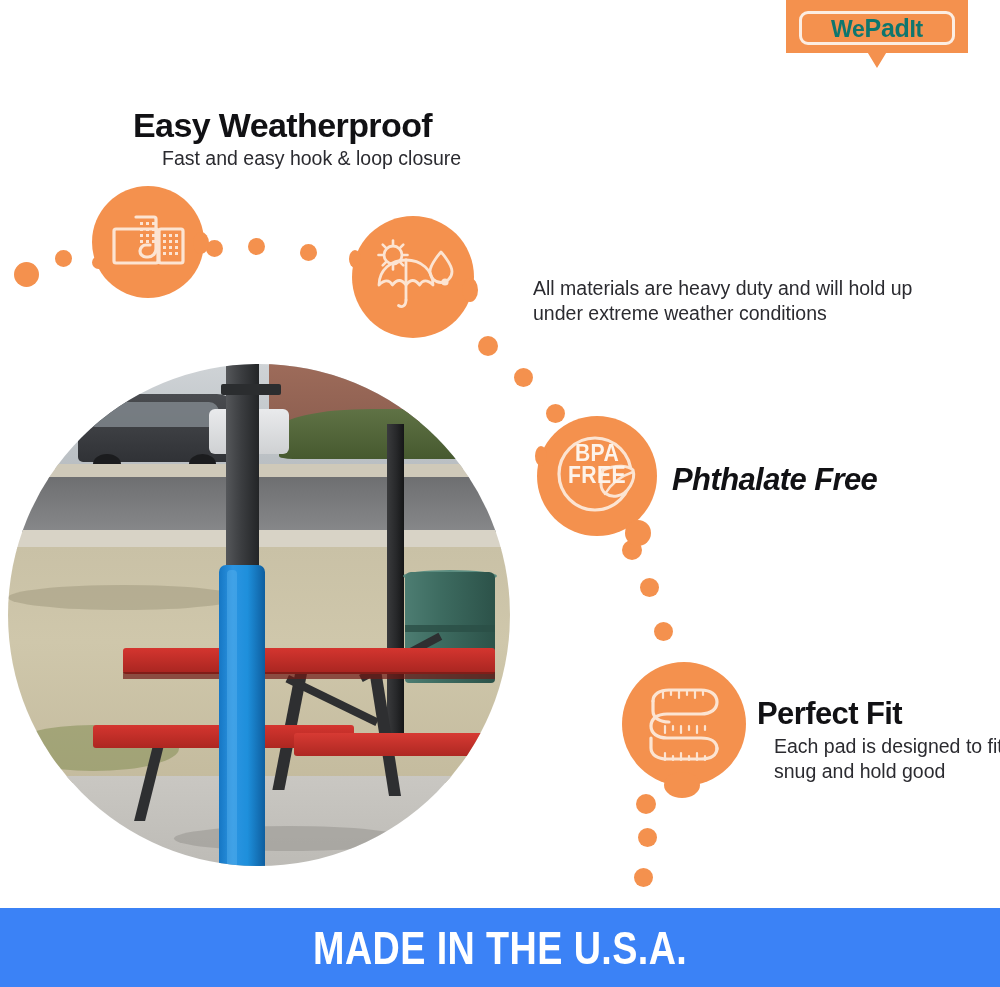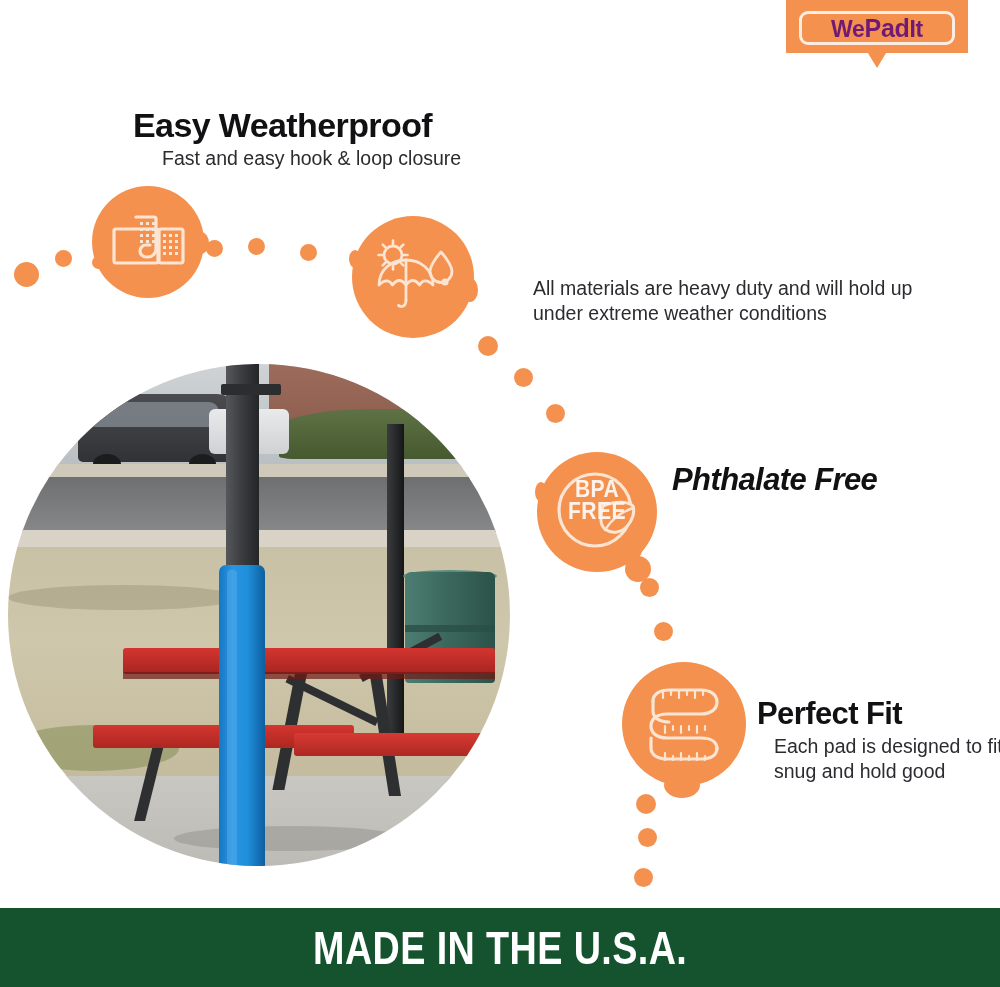--- a/index.html
+++ b/index.html
@@ -18,21 +18,21 @@
     position:absolute;inset:0;
     background:#F4914E;
     clip-path:polygon(0 0,100% 0,100% 78%,55% 78%,50% 100%,45% 78%,0 78%);
   }
   .logo-box{
     position:absolute;left:13px;top:11px;width:156px;height:34px;
     border:3px solid #FCEDE2;border-radius:9px;
     display:flex;align-items:center;justify-content:center;
     box-sizing:border-box;
   }
-  .logo-text{font-size:23px;letter-spacing:-.3px;color:#701a75;white-space:nowrap;line-height:1;}
+  .logo-text{font-size:23px;letter-spacing:-.3px;color:#0f766e;white-space:nowrap;line-height:1;}
   .logo-text .lt-we{font-weight:700;}
   .logo-text .lt-pad{font-weight:800;font-size:25px;}
   .logo-text .lt-it{font-weight:700;}
 
   
   .feat-title{
     font-weight:800;color:#111114;letter-spacing:-.6px;line-height:1;
     position:absolute;white-space:nowrap;
   }
   .feat-desc{
@@ -53,21 +53,21 @@
 
   
   .icon-circle{
     position:absolute;border-radius:50%;background:#F4914E;
     display:flex;align-items:center;justify-content:center;
   }
   .icon-circle svg{display:block;}
 
   #ic-easy{left:92px;top:186px;width:112px;height:112px;}
   #ic-weather{left:352px;top:216px;width:122px;height:122px;}
-  #ic-bpa{left:537px;top:452px;width:120px;height:120px;}
+  #ic-bpa{left:537px;top:416px;width:120px;height:120px;}
   #ic-fit{left:622px;top:662px;width:124px;height:124px;}
 
   
   .nub{position:absolute;background:#F4914E;border-radius:50%;}
 
   
   .dot{position:absolute;background:#F4914E;border-radius:50%;}
 
   
   .photo{
@@ -150,21 +150,21 @@
     background:linear-gradient(90deg,#1677C4 0%,#2C95E2 30%,#1E8FDB 62%,#0E5E9F 100%);
     border-radius:7px 7px 0 0;}
   .pad-hl{position:absolute;left:43.6%;top:41%;width:2%;height:60%;
     background:#59b2ee;opacity:.45;border-radius:4px;}
   .shadow-ground{position:absolute;left:33%;top:92%;width:46%;height:5%;
     background:#8e8c88;opacity:.45;border-radius:50%;}
 
   
   .banner{
     position:absolute;left:0;top:908px;width:1000px;height:79px;
-    background:#14532d;display:flex;align-items:center;justify-content:center;
+    background:#3b82f6;display:flex;align-items:center;justify-content:center;
   }
   .banner-text{
     color:#ffffff;font-weight:800;font-size:46px;letter-spacing:.5px;
     transform:scaleX(.82);transform-origin:center;white-space:nowrap;
   }
 </style>
 </head>
 <body>
 
 <div class="stage">

